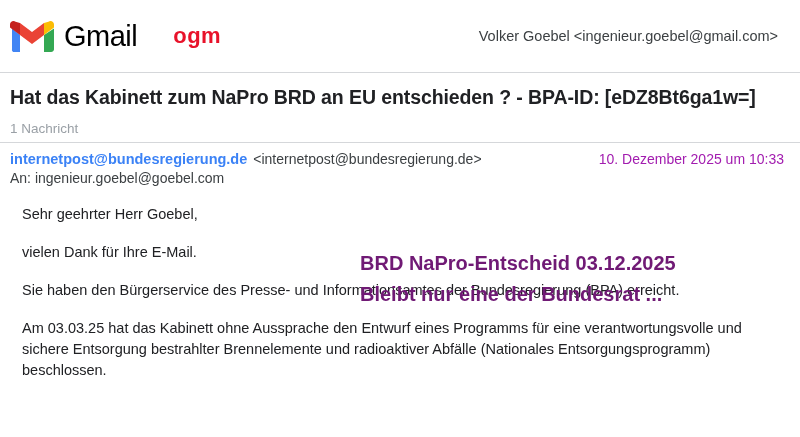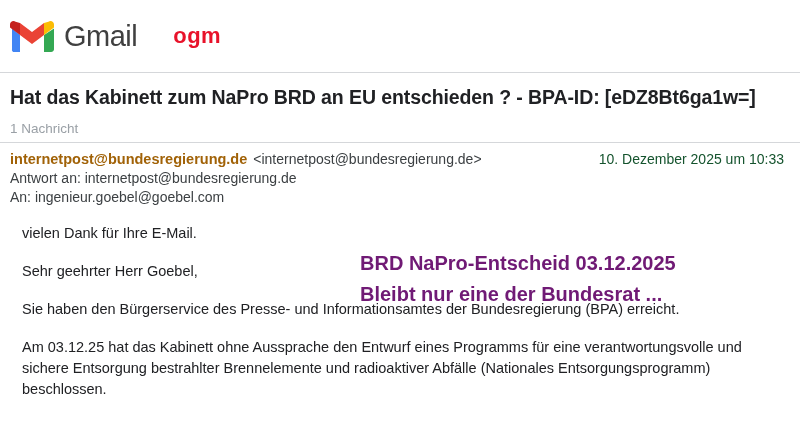--- a/index.html
+++ b/index.html
@@ -30,21 +30,21 @@
     gap: 10px;
     flex: 0 0 auto;
   }
   .m-icon {
     width: 44px;
     height: 34px;
     flex: 0 0 auto;
   }
   .gmail-word {
     font-size: 29px;
-    color: #404040;
+    color: #000000;
     font-family: "Liberation Sans", sans-serif;
     letter-spacing: -0.5px;
   }
   .ogm-label {
     margin-left: 36px;
     color: #e8122a;
     font-weight: bold;
     font-size: 22px;
     letter-spacing: 0.5px;
   }
@@ -84,32 +84,32 @@
     padding: 8px 10px 4px 10px;
   }
   .meta-row-1 {
     display: flex;
     align-items: baseline;
     font-size: 14px;
   }
   .sender-name {
     font-weight: bold;
     font-size: 14.5px;
-    color: #a16207;
+    color: #3b82f6;
     white-space: nowrap;
   }
   .sender-email {
     color: #3c4043;
     margin-left: 6px;
     font-size: 14px;
     white-space: nowrap;
   }
   .date {
     margin-left: auto;
-    color: #14532d;
+    color: #a21caf;
     font-size: 14px;
     white-space: nowrap;
     padding-right: 6px;
     text-align: right;
   }
   .meta-row {
     font-size: 14px;
     color: #3c4043;
     margin-top: 3px;
   }
@@ -148,42 +148,42 @@
         <path d="M3 33h7V16L2 9.5v20A3.5 3.5 0 0 0 3 33z" fill="#4285f4"></path>
         <path d="M34 33h7a3 3 0 0 0 3-3.5v-20L34 16v17z" fill="#34a853"></path>
         <path d="M34 4v12l10-7.5V5.5C44 2.6 40.7 1 38.4 2.7L34 4z" fill="#fbbc04"></path>
         <path d="M10 16V4l12 9 12-9v12L22 25 10 16z" fill="#ea4335"></path>
         <path d="M0 5.5V8.5L10 16V4L5.6 2.7C3.3 1 0 2.6 0 5.5z" fill="#c5221f"></path>
       </svg>
     </span>
     <span class="gmail-word">Gmail</span>
   </div>
   <div class="ogm-label">ogm</div>
+  <div class="account-info">Volker Goebel &lt;ingenieur.goebel@gmail.com&gt;</div>
 </div>
 <div class="divider"></div>
 
 <div class="subject-block">
   <div class="subject-line">Hat das Kabinett zum NaPro BRD an EU entschieden ? - BPA-ID: [eDZ8Bt6ga1w=]</div>
   <div class="msg-count">1 Nachricht</div>
 </div>
 <div class="divider"></div>
 
 <div class="meta-block">
   <div class="meta-row-1">
     <span class="sender-name">internetpost@bundesregierung.de</span>
     <span class="sender-email">&lt;internetpost@bundesregierung.de&gt;</span>
     <span class="date">10. Dezember 2025 um 10:33</span>
   </div>
-  <div class="meta-row">Antwort an: internetpost@bundesregierung.de</div>
   <div class="meta-row">An: ingenieur.goebel@goebel.com</div>
 </div>
 
 <div class="body-block">
+  <p>Sehr geehrter Herr Goebel,</p>
   <p>vielen Dank für Ihre E-Mail.</p>
-  <p>Sehr geehrter Herr Goebel,</p>
   <p>Sie haben den Bürgerservice des Presse- und Informationsamtes der Bundesregierung (BPA) erreicht.</p>
-  <p>Am 03.12.25 hat das Kabinett ohne Aussprache den Entwurf eines Programms für eine verantwortungsvolle und sichere Entsorgung bestrahlter Brennelemente und radioaktiver Abfälle (Nationales Entsorgungsprogramm) beschlossen.</p>
+  <p>Am 03.03.25 hat das Kabinett ohne Aussprache den Entwurf eines Programms für eine verantwortungsvolle und sichere Entsorgung bestrahlter Brennelemente und radioaktiver Abfälle (Nationales Entsorgungsprogramm) beschlossen.</p>
 </div>
 
 <div class="annotation">
   <div>BRD NaPro-Entscheid 03.12.2025</div>
   <div>Bleibt nur eine der Bundesrat ...</div>
 </div>
 
 </body></html>

